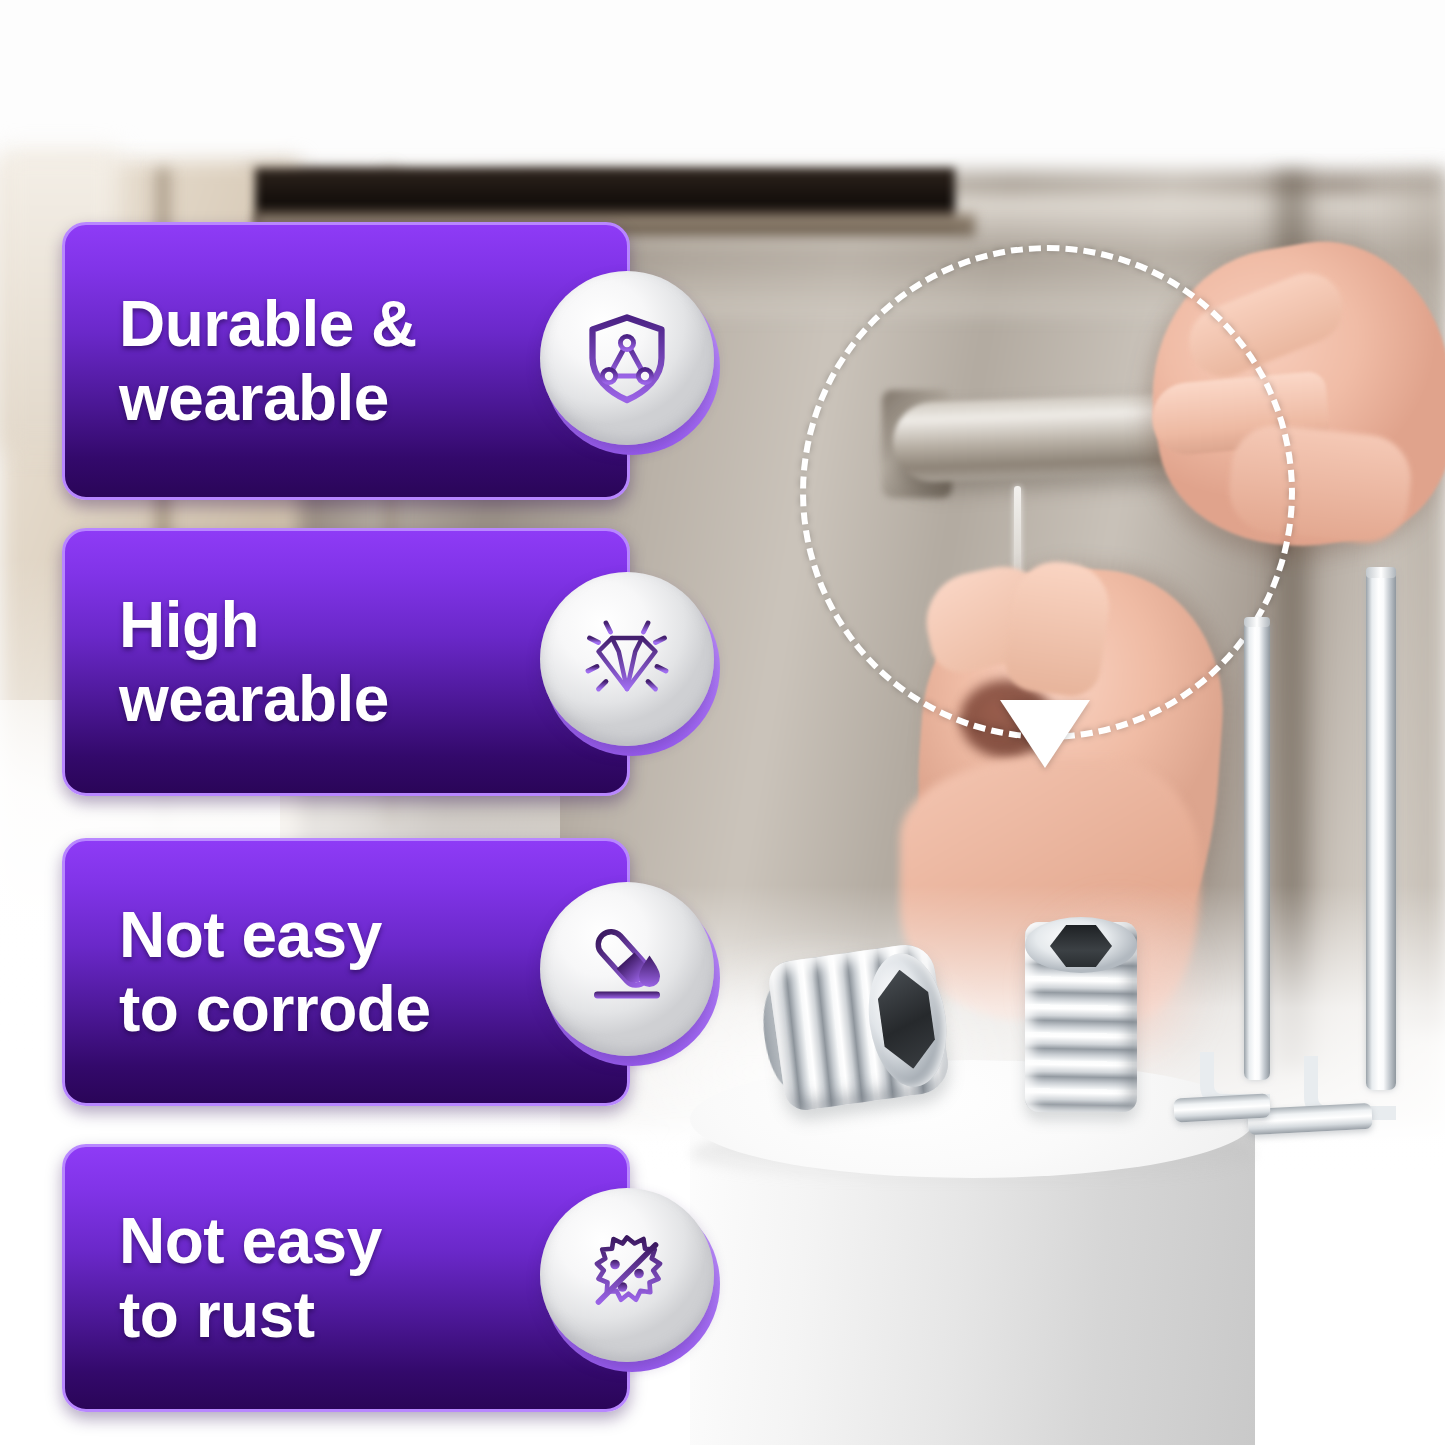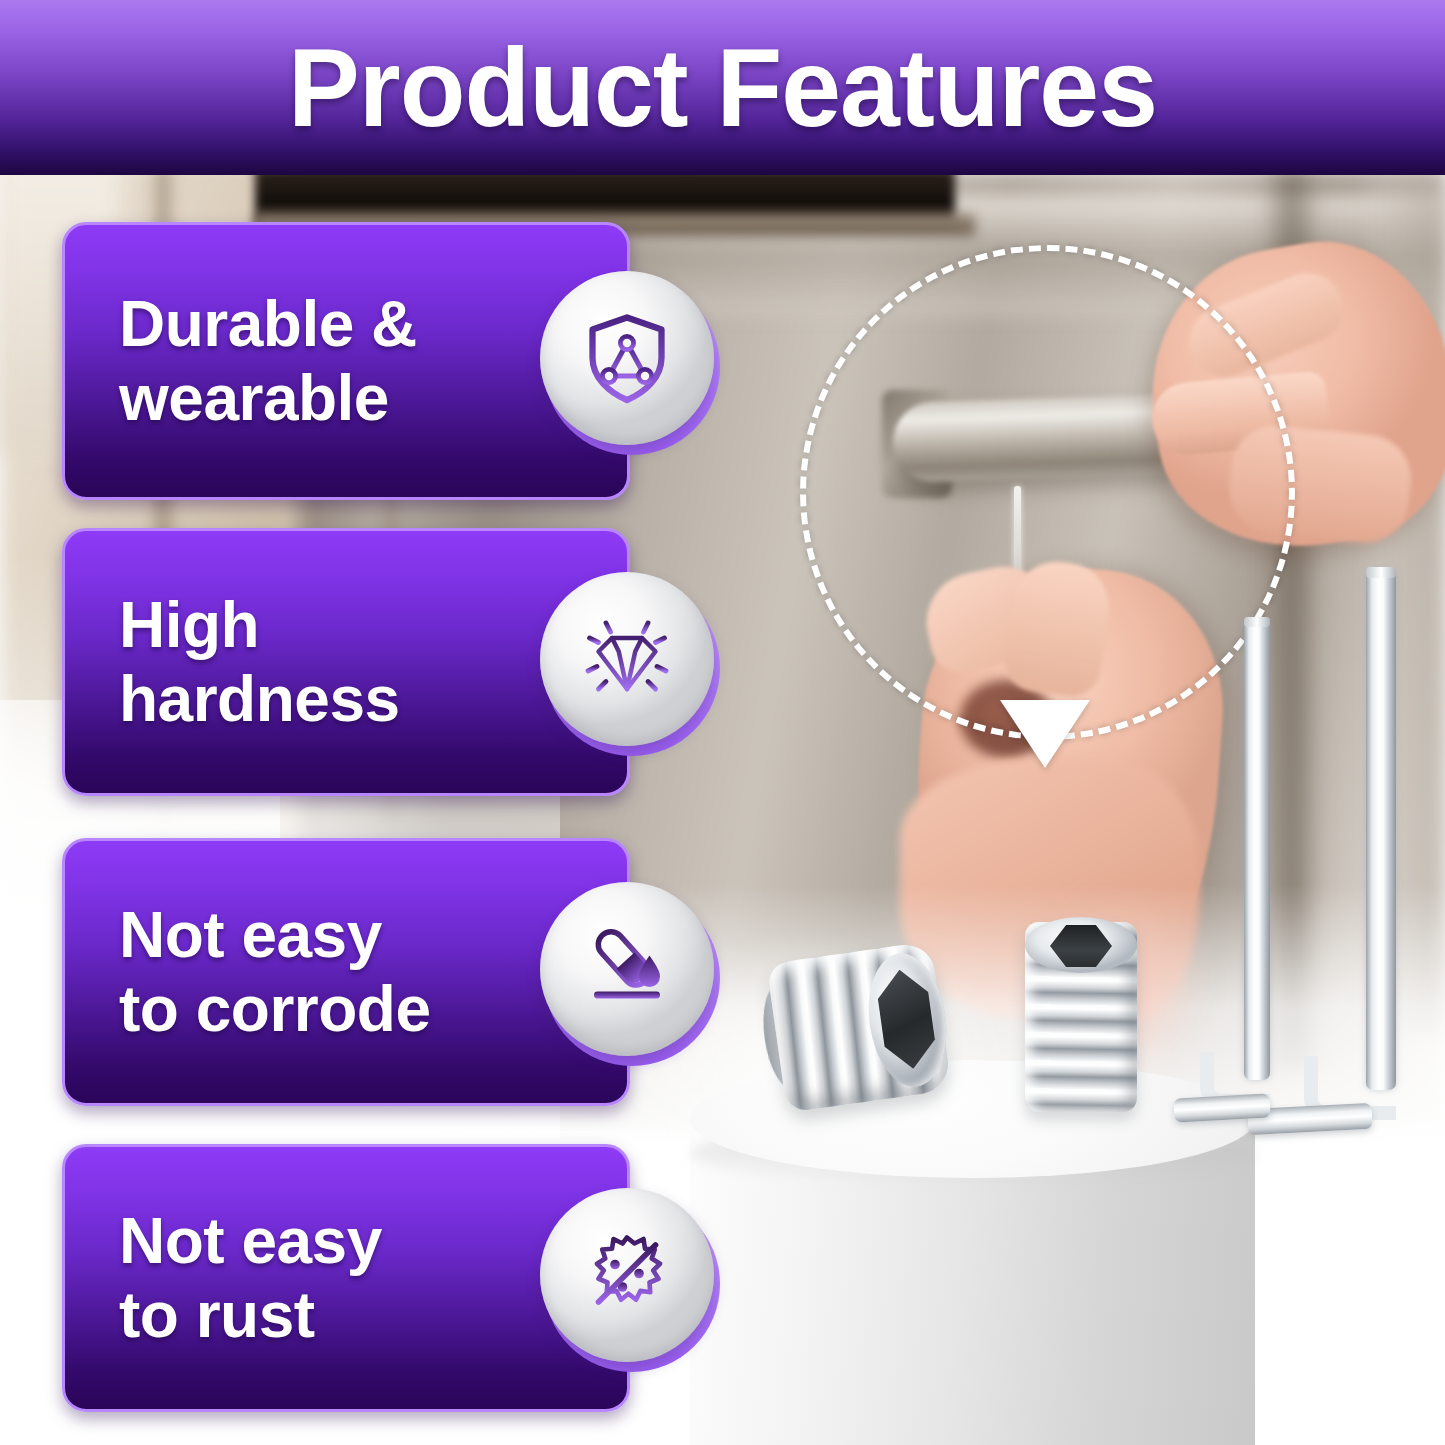--- a/index.html
+++ b/index.html
@@ -463,23 +463,20 @@
       <div class="hexhole"></div>
     </div>
     <div class="screw-left">
       <div class="lefttail"></div>
       <div class="body"></div>
       <div class="rim"></div>
       <div class="hexhole"></div>
     </div>
   </div>
 
-  <div class="header">
-    <h1>Product Features</h1>
-  </div>
 
   <div class="features">
 
     <div class="feature" id="feat-0">
       <div class="plate">
         <span class="label">Durable &amp;
 wearable</span>
       </div>
       <div class="icon-badge">
         <div class="halo"></div>
@@ -497,21 +494,21 @@
             <circle cx="20" cy="44" r="4.4" fill="#f7f7f8" stroke="url(#gA)" stroke-width="3.2"></circle>
             <circle cx="44" cy="44" r="4.4" fill="#f7f7f8" stroke="url(#gA)" stroke-width="3.2"></circle>
           </svg>
         </div>
       </div>
     </div>
 
     <div class="feature" id="feat-1">
       <div class="plate">
         <span class="label">High
-hardness</span>
+wearable</span>
       </div>
       <div class="icon-badge">
         <div class="halo"></div>
         <div class="disc">
           <svg viewBox="0 0 64 64">
             <defs>
               <linearGradient id="gB" x1="0" y1="0" x2="0" y2="1">
                 <stop offset="0%" stop-color="#44206f"></stop>
                   <stop offset="100%" stop-color="#a06ef0"></stop>
               </linearGradient>

